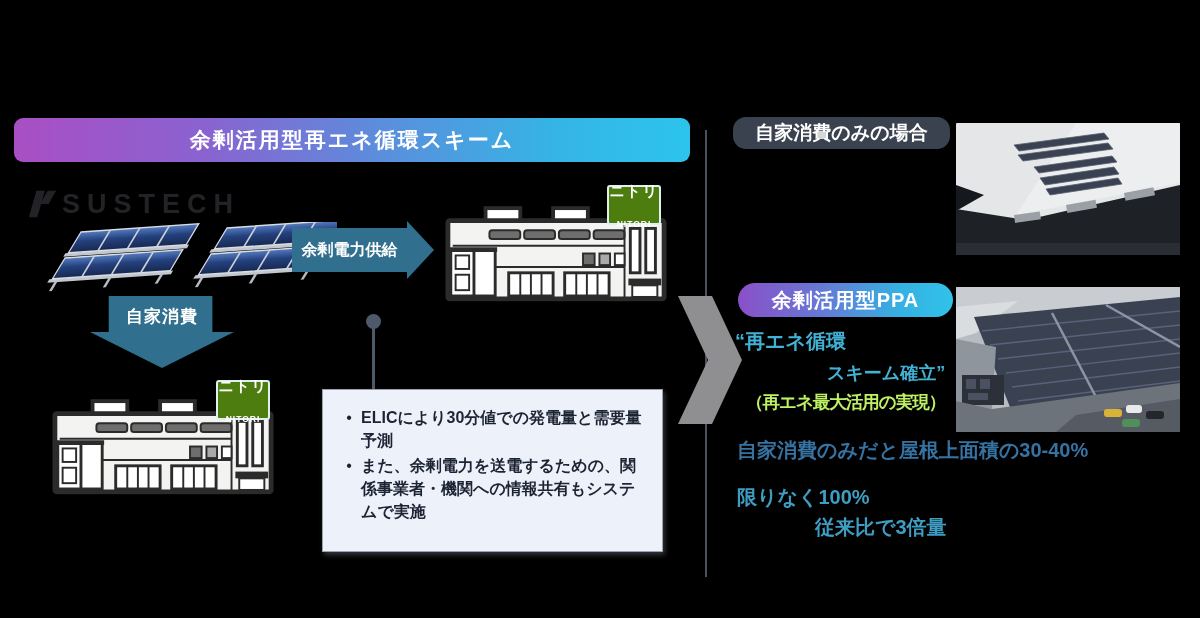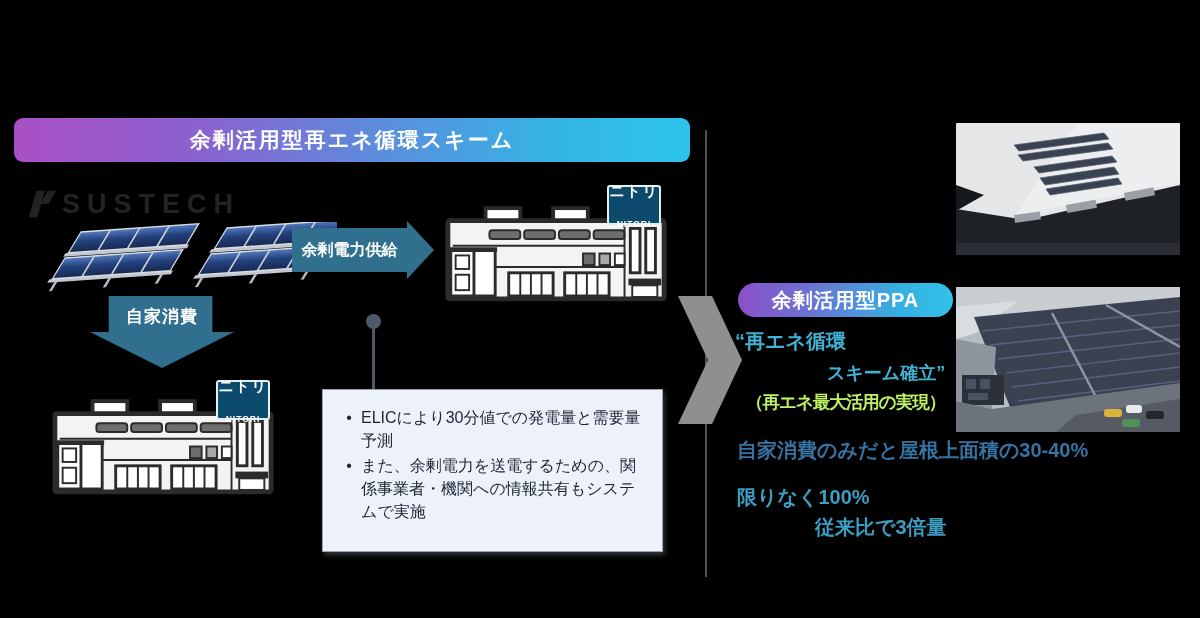--- a/index.html
+++ b/index.html
@@ -25,36 +25,36 @@
   .down-arrow span { color:#fff; font-weight:bold; font-size:17px; letter-spacing:1px; margin-top:9px; }
 
   .supply-box { left:292px; top:228px; width:115px; height:44px; background:#30708e;
     display:flex; align-items:center; justify-content:center; }
   .supply-box span { color:#fff; font-weight:bold; font-size:16px; }
   .supply-head { left:407px; top:221px; width:0; height:0;
     border-top:29px solid transparent; border-bottom:29px solid transparent;
     border-left:27px solid #30708e; }
 
   
-  .nitori-badge { width:54px; height:40px; background:#0c4a6e; border:2px solid #dff0ee;
+  .nitori-badge { width:54px; height:40px; background:#4d7c0f; border:2px solid #dff0ee;
     border-radius:3px; display:flex; flex-direction:column; align-items:center; justify-content:center; z-index:5;gap:20px; }
   .nitori-badge .jp { color:#fff; font-weight:bold; font-size:15px; line-height:17px; letter-spacing:1px; }
   .nitori-badge .en { color:#fff; font-weight:bold; font-size:8.5px; letter-spacing:1px; }
 
   
   .conn-dot { left:366px; top:314px; width:15px; height:15px; border-radius:50%; background:#4e5a6c; }
   .conn-line { left:372px; top:324px; width:3px; height:65px; background:#4e5a6c; }
 
   
   .notes { left:322px; top:389px; width:341px; height:163px; background:#edf1f9;
     border:1px solid #9aa1ad; box-shadow:2px 3px 5px rgba(90,96,110,.55);
     padding:17px 12px 12px 14px; display:flex; flex-direction:column; gap:3px; }
   .note-row { display:flex; color:#1c2434; font-size:16px; line-height:1.42; }
   .note-row .marker { width:24px; flex:0 0 24px; text-align:center; }
-  .note-row .txt { flex:1; }
+  .note-row .txt { flex:1;font-weight:bold; }
 
   
   .chevron { left:672px; top:296px; width:70px; height:128px; background:#8f8f91;
     clip-path:polygon(6px 0,40px 0,70px 64px,40px 128px,6px 128px,36px 64px); z-index:4; }
   .divider { left:705px; top:130px; width:2px; height:447px; background:#49525e; }
 
   .case1-pill { left:733px; top:117px; width:217px; height:32px; background:#3a414f;
     border-radius:13px; display:flex; align-items:center; justify-content:center; }
   .case1-pill span { color:#fff; font-weight:bold; font-size:19px; }
 
@@ -216,20 +216,23 @@
     </div>
     <div class="note-row">
       <span class="marker">•</span>
       <span class="txt">また、余剰電力を送電するための、関係事業者・機関への情報共有もシステムで実施</span>
     </div>
   </div>
 
   <div class="abs divider"></div>
   <div class="abs chevron"></div>
 
+  <div class="abs case1-pill">
+    <span>自家消費のみの場合</span>
+  </div>
   <svg class="abs photo" style="left:956px;top:123px;" width="224" height="132" viewBox="0 0 224 132">
     <rect width="224" height="132" fill="#e4e6e8"></rect>
     <polygon points="120,0 224,0 224,60 60,92" fill="#eceef0"></polygon>
     <line x1="30" y1="118" x2="224" y2="70" stroke="#cfd3d7" stroke-width="2"></line>
     <polygon points="0,62 28,72 0,88" fill="#15181c"></polygon>
     <polygon points="0,86 70,97 224,62 224,132 0,132" fill="#1e2126"></polygon>
     <g fill="#9aa0a6">
         <rect x="58" y="92" width="26" height="8" transform="rotate(-8 58 92)"></rect>
         <rect x="110" y="82" width="30" height="8" transform="rotate(-10 110 82)"></rect>
         <rect x="168" y="70" width="30" height="8" transform="rotate(-11 168 70)"></rect>

